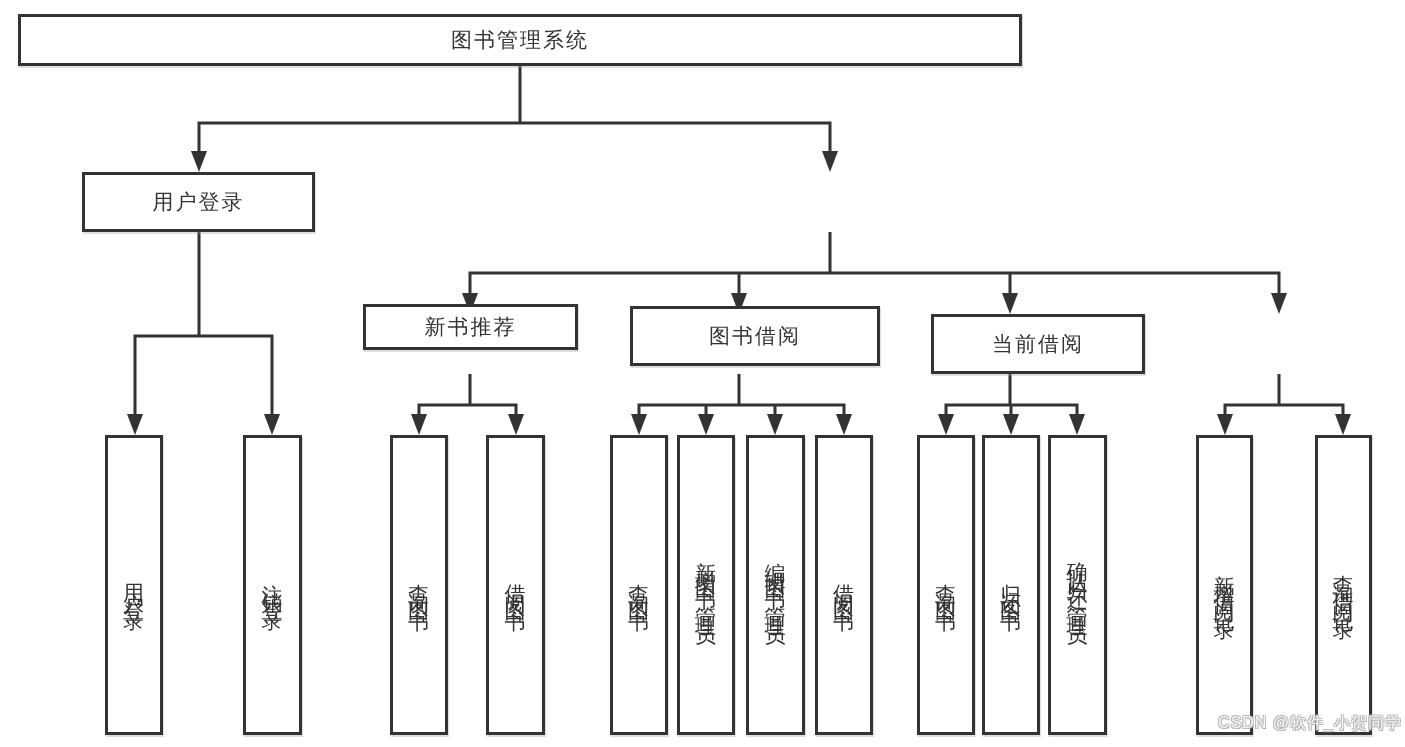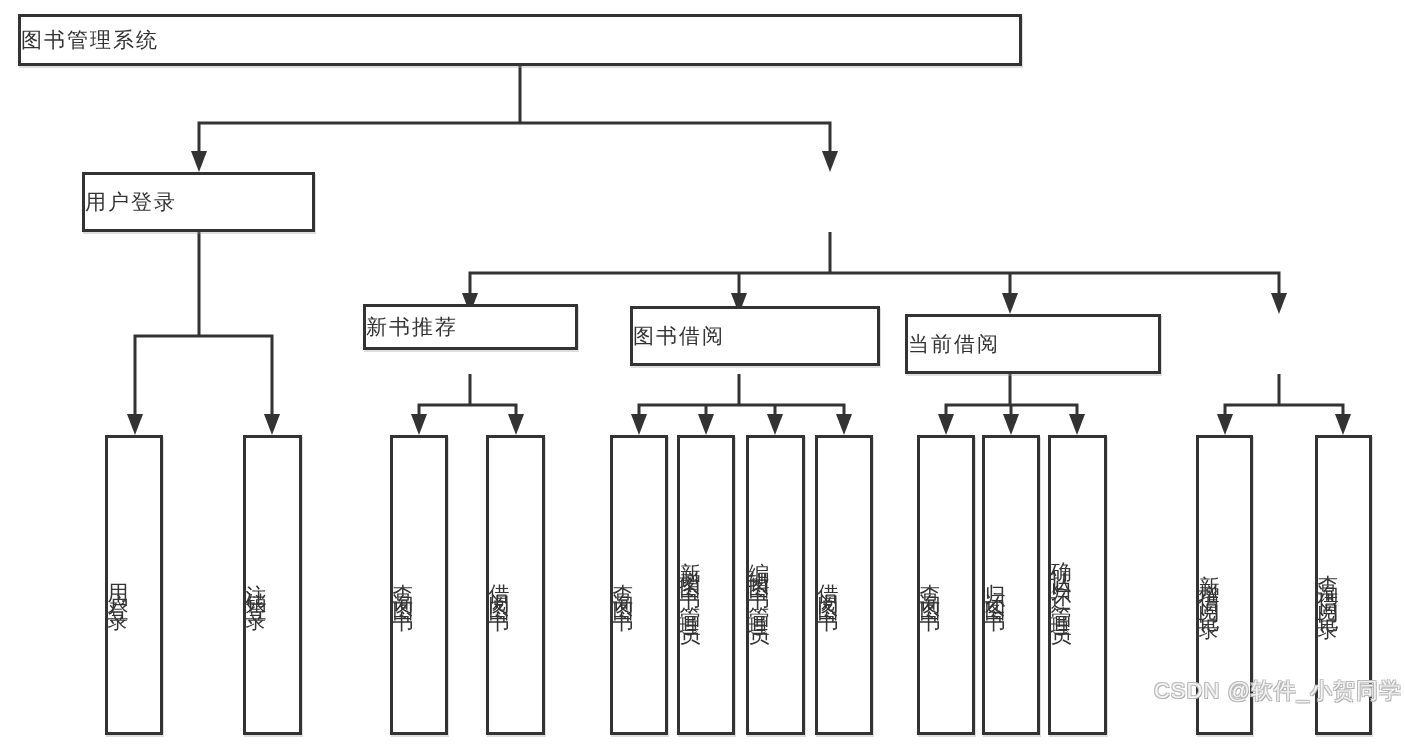--- a/index.html
+++ b/index.html
@@ -4,35 +4,35 @@
 <style>
   html,body{margin:0;padding:0;background:#ffffff;}
   .canvas{
     position:relative;width:1405px;height:747px;background:#ffffff;overflow:hidden;
     font-family:"Liberation Sans", sans-serif;
   }
   .wires{position:absolute;left:0;top:0;pointer-events:none;}
   .box{
     position:absolute;box-sizing:border-box;background:#ffffff;
     border:3px solid #333333;
-    display:flex;align-items:center;justify-content:flex-start;
+    display:flex;align-items:center;justify-content:center;
     color:#333333;font-size:21px;
     box-shadow:1px 2px 0 rgba(160,160,160,0.35);
   }
   .box.h .lbl{letter-spacing:2px;white-space:nowrap;}
   .box.v .lbl{
     writing-mode:vertical-rl;
     letter-spacing:9px;
     line-height:1;
     white-space:nowrap;
   }
   .watermark{
     position:absolute;
-    right:3px;top:676px;
-    font-size:22px;
+    right:3px;top:713px;
+    font-size:16px;
     letter-spacing:1px;
     color:#f4f4f4;
     text-shadow:-1px -1px 0 #b9b9b9, 1px -1px 0 #c6c6c6, -1px 1px 0 #b9b9b9, 1px 1px 0 #a9a9a9;
     white-space:nowrap;
   }
 </style>
 </head>
 <body>
 
 <div class="canvas">
@@ -84,21 +84,21 @@
   <div class="box h" style="left:82px;top:172px;width:233px;height:60px">
     <span class="lbl">用户登录</span>
   </div>
 
   <div class="box h" style="left:363px;top:304px;width:215px;height:46px">
     <span class="lbl">新书推荐</span>
   </div>
   <div class="box h" style="left:630px;top:306px;width:250px;height:60px">
     <span class="lbl">图书借阅</span>
   </div>
-  <div class="box h" style="left:905px;top:314px;width:256px;height:60px">
+  <div class="box h" style="left:931px;top:314px;width:214px;height:60px">
     <span class="lbl">当前借阅</span>
   </div>
 
   <div class="box v" style="left:105px;top:435px;width:58px;height:300px">
     <span class="lbl">用户登录</span>
   </div>
   <div class="box v" style="left:243px;top:435px;width:59px;height:300px">
     <span class="lbl">注销登录</span>
   </div>
 

